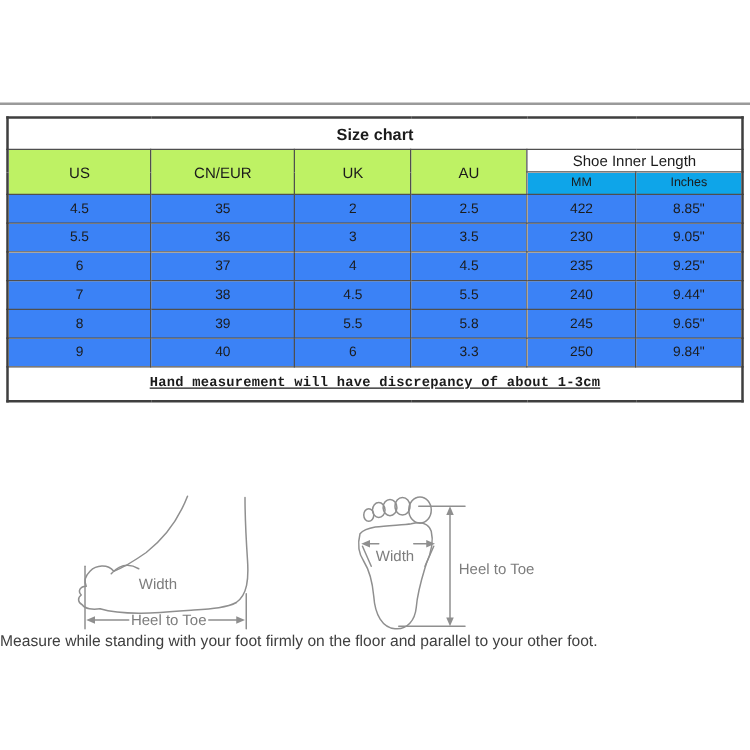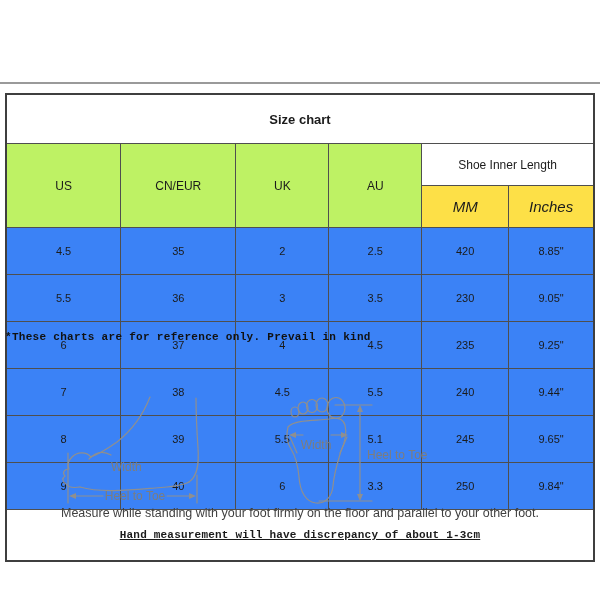--- a/index.html
+++ b/index.html
@@ -2,43 +2,43 @@
 <html><head>
 <meta charset="utf-8">
 <style>
   html,body{margin:0;padding:0;background:#fff;}
   .page{position:relative;width:600px;height:600px;background:#ffffff;overflow:hidden;
         font-family:"Liberation Sans",sans-serif;color:#1b1b1b;}
   .top-rule{position:absolute;left:0;top:82px;width:600px;height:2px;background:#9a9a9a;}
 
   table.size-chart{position:absolute;left:5px;top:93px;width:590px;border-collapse:collapse;
         table-layout:fixed;border:2px solid #3f3f3f;font-size:11px;text-align:center;}
-  table.size-chart td,table.size-chart th{border:1px solid #4f4f4f;padding:12px;vertical-align:middle;
+  table.size-chart td,table.size-chart th{border:1px solid #4f4f4f;padding:0;vertical-align:middle;
         font-weight:normal;overflow:hidden;}
   tr.title-row td{height:24px;font-size:13px;font-weight:bold;background:#ffffff;}
   .hdr{background:#bef264;font-weight:bold;font-size:12px;}
   tr.head-row td,tr.head-row th{height:17px;}
-  tr.subhead-row td{height:17px;background:#fde047;font-size:15px;font-style:italic;}
+  tr.subhead-row td{height:17px;background:#0ea5e9;font-size:10px;}
   th.inner-length{background:#ffffff;font-weight:bold;font-size:12px;}
   tr.data-row td{height:22px;background:#3b82f6;font-size:11px;}
   tr.footer-row td{height:26px;background:#ffffff;font-family:"Liberation Mono",monospace;
         font-weight:bold;font-size:11px;letter-spacing:0.2px;text-decoration:underline;}
 
   .ref-note{position:absolute;left:5px;top:331px;font-family:"Liberation Mono",monospace;
         font-weight:bold;font-size:11px;letter-spacing:0.3px;color:#111;}
   .htm-heading{position:absolute;left:12px;top:352px;font-size:15px;color:#4e4e4e;}
   .htm-sub{position:absolute;left:12px;top:374px;font-size:12px;color:#5a5a5a;}
   .diagram{position:absolute;}
   .diagram-side{left:55px;top:393px;}
   .diagram-top{left:283px;top:393px;}
   .diagram path,.diagram line,.diagram ellipse{fill:none;stroke:#8f8f8f;stroke-width:1.2;
         stroke-linecap:round;stroke-linejoin:round;}
   .diagram polygon{fill:#8f8f8f;stroke:none;}
   .diagram text{fill:#7d7d7d;font-family:"Liberation Sans",sans-serif;font-size:12px;}
-  .instruction{position:absolute;left:0;top:506px;width:600px;text-align:center;
+  .instruction{position:absolute;left:0;top:506px;width:600px;text-align:left;
         font-size:12.5px;color:#3f3f3f;}
 </style>
 </head>
 <body>
 
 <div class="page">
 
   <div class="top-rule"></div>
 
   <table class="size-chart">
@@ -63,21 +63,21 @@
       </tr>
       <tr class="subhead-row">
         <td>MM</td>
         <td>Inches</td>
       </tr>
       <tr class="data-row">
         <td>4.5</td>
         <td>35</td>
         <td>2</td>
         <td>2.5</td>
-        <td>420</td>
+        <td>422</td>
         <td>8.85"</td>
       </tr>
       <tr class="data-row">
         <td>5.5</td>
         <td>36</td>
         <td>3</td>
         <td>3.5</td>
         <td>230</td>
         <td>9.05"</td>
       </tr>
@@ -94,39 +94,38 @@
         <td>38</td>
         <td>4.5</td>
         <td>5.5</td>
         <td>240</td>
         <td>9.44"</td>
       </tr>
       <tr class="data-row">
         <td>8</td>
         <td>39</td>
         <td>5.5</td>
-        <td>5.1</td>
+        <td>5.8</td>
         <td>245</td>
         <td>9.65"</td>
       </tr>
       <tr class="data-row">
         <td>9</td>
         <td>40</td>
         <td>6</td>
         <td>3.3</td>
         <td>250</td>
         <td>9.84"</td>
       </tr>
       <tr class="footer-row">
         <td colspan="6">Hand measurement will have discrepancy of about 1-3cm</td>
       </tr>
     </tbody>
   </table>
 
-  <div class="ref-note">*These charts are for reference only. Prevail in kind</div>
 
 
   <svg class="diagram diagram-side" width="160" height="118" viewBox="0 0 160 118">
     <path d="M95,4 C88,22 76,38 62,49 C52,56 44,61 36,64"></path>
     <path d="M36,64 C31,58 22,59 17,64 C13,68 12,72 14,76 C9,76 7,80 10,83 C7,85 7,89 11,91 C13,94 19,95 25,94"></path>
     <path d="M25,94 C45,100 75,97 100,95 C115,94 127,93 134,89"></path>
     <path d="M141,5 C141,22 142,40 143,55 C144,70 143,83 134,89"></path>
     <path d="M34,66 Q44,55 56,62"></path>
     <text x="56" y="78">Width</text>
     <line x1="13" y1="60" x2="13" y2="110"></line>

